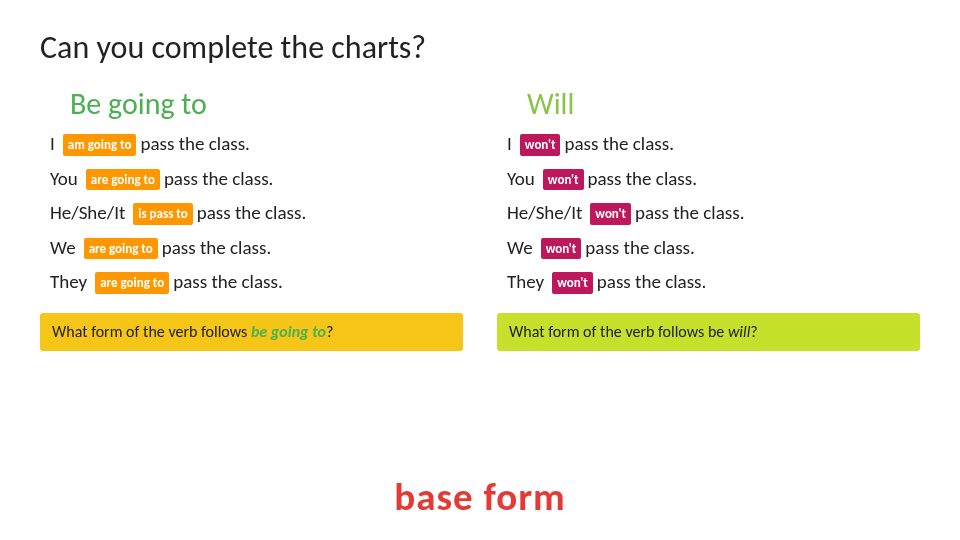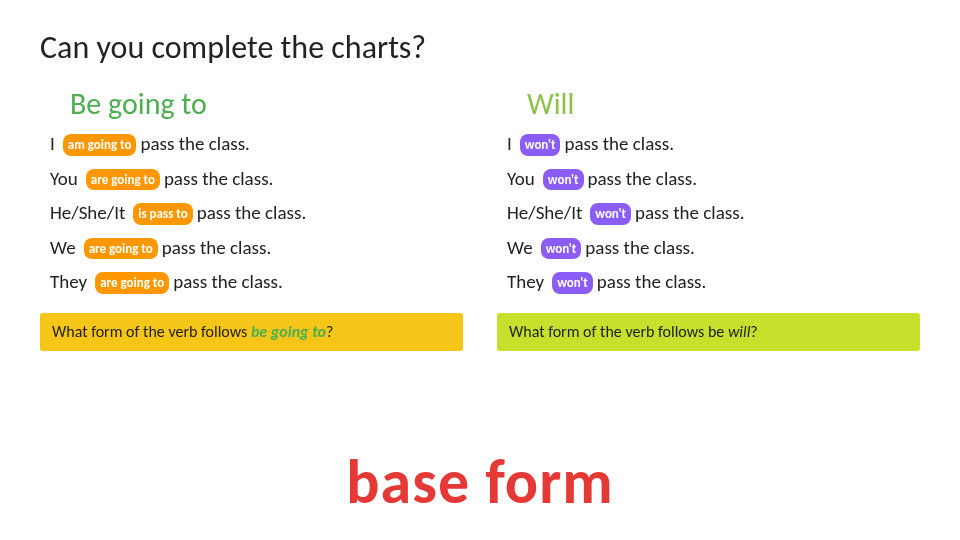--- a/index.html
+++ b/index.html
@@ -65,34 +65,34 @@
       line-height: 1.5;
     }
 
     .blank-fill {
       display: inline-block;
       background: #4caf50;
       color: #fff;
       font-size: 13px;
       font-weight: 600;
       padding: 1px 5px;
-      border-radius: 8px;
+      border-radius: 2px;
       margin: 0 4px;
       white-space: nowrap;
       vertical-align: middle;
       position: relative;
       top: -1px;
     }
 
     .blank-fill.orange {
       background: #ff9800;
     }
 
     .blank-fill.red {
-      background: #8b5cf6;
+      background: #be185d;
     }
 
     .info-box {
       margin-top: 10px;
       padding: 8px 12px;
       border-radius: 3px;
       font-size: 16px;
       font-weight: 400;
       color: #222;
       line-height: 1.4;
@@ -115,21 +115,21 @@
     .info-box .will-italic {
       font-style: italic;
     }
 
     .base-form-row {
       text-align: center;
       margin-top: 12px;
     }
 
     .base-form-text {
-      font-size: 62px;
+      font-size: 39px;
       font-weight: 700;
       color: #e53935;
       letter-spacing: 1px;
     }
 
     .divider {
       width: 1px;
       background: transparent;
       width: 10px;
     }

